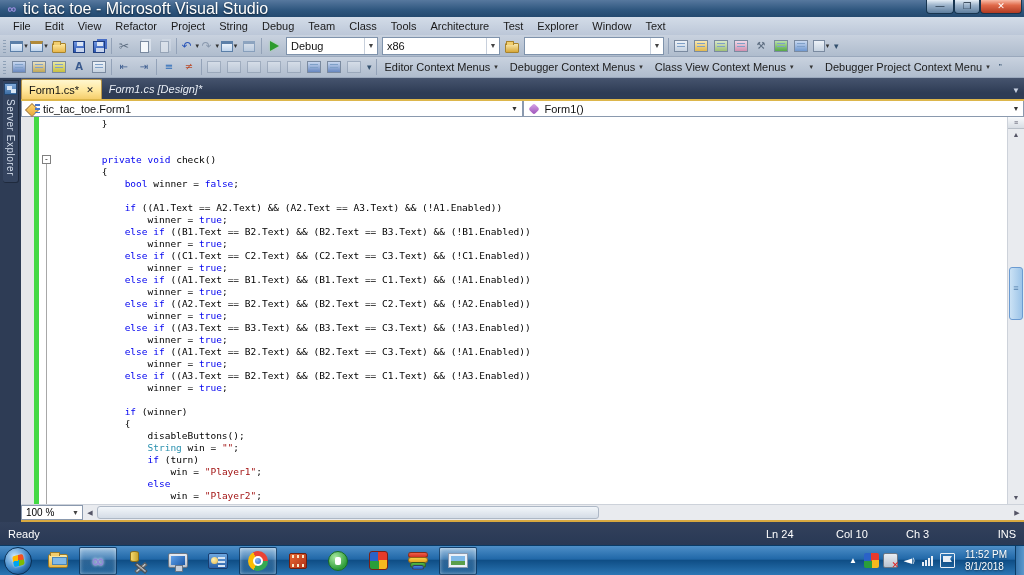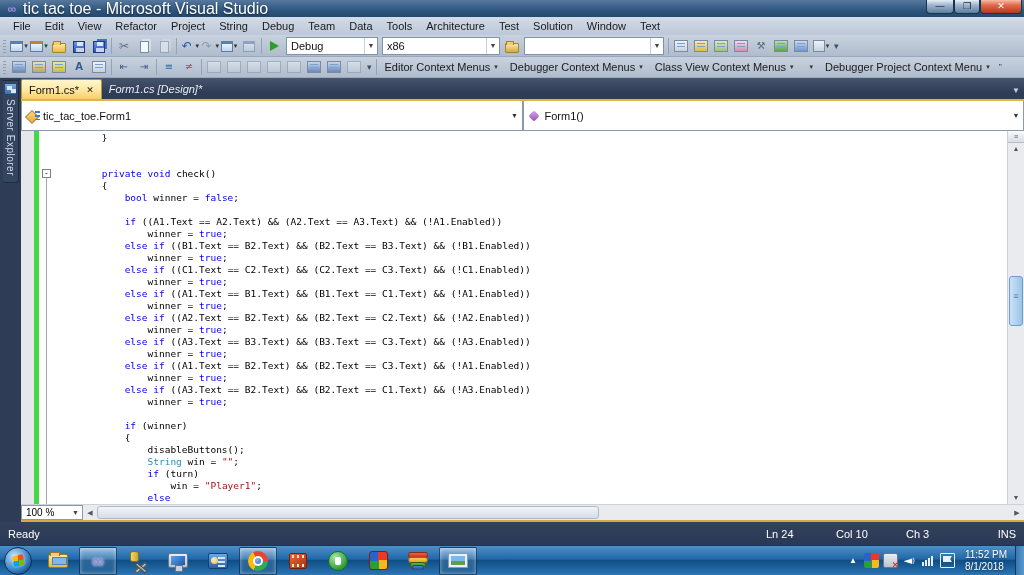--- a/index.html
+++ b/index.html
@@ -55,21 +55,21 @@
   .sidelabel { writing-mode:vertical-rl; font-size:10px; color:#D5DEEC; letter-spacing:.5px; }
 
   .maincol { flex:1; display:flex; flex-direction:column; min-width:0; border-bottom:2px solid #D8A940; }
   .tabstrip { height:21px; display:flex; align-items:flex-end; background:linear-gradient(#46546E,#2E3C55 70%); position:relative; }
   .tab { height:20px; display:flex; align-items:center; padding:0 7px; font-size:11px; cursor:default; }
   .tab.active { background:linear-gradient(#FFF6CF,#FFE79C 55%,#F5CE6C); color:#111; border:1px solid #B89548; border-bottom:none; border-radius:2px 2px 0 0; }
   .tab.active .closex { margin-left:7px; font-size:9px; color:#222; font-family:"DejaVu Sans",sans-serif; }
   .tab.inactive { color:#E8EDF5;font-style:italic; }
   .tabstrip .strip-dd { position:absolute; right:4px; bottom:4px; color:#C9D2E2; font-size:8px; }
 
-  .navbar { height:32px; display:flex; border-top:2px solid #DDB64B; background:#fff; }
+  .navbar { height:18px; display:flex; border-top:2px solid #DDB64B; background:#fff; }
   .navcombo { flex:1; display:flex; align-items:center; border:1px solid #8A99AE; border-top:none; background:#fff; font-size:11px; color:#111; }
   .navcombo .ncicon { width:14px; height:12px; margin:0 3px 0 4px; position:relative; }
   .classicon:before { content:""; position:absolute; left:1px; top:2px; width:8px; height:8px; background:linear-gradient(135deg,#FFD76E,#E8A73C); border:1px solid #A8762A; transform:rotate(45deg); }
   .classicon:after { content:""; position:absolute; right:0; top:1px; width:5px; height:9px; background:repeating-linear-gradient(#4A78C8 0 2px,transparent 2px 4px); }
   .methodicon:before { content:""; position:absolute; left:2px; top:2px; width:8px; height:8px; background:linear-gradient(135deg,#D8A8E8,#9B4FB8); border-radius:2px; transform:rotate(45deg); }
   .navcombo .ncval { flex:1; }
   .navcombo .ncarr { width:14px; text-align:center; font-size:7px; color:#333; align-self:center; }
 
   .editorrow { flex:1; display:flex; background:#fff; min-height:0; position:relative; }
   .indmargin { width:13px; background:#E6E7EA; }
@@ -173,25 +173,25 @@
 
   <div class="menubar" id="menubar">
       <div class="mitem">File</div>
       <div class="mitem">Edit</div>
       <div class="mitem">View</div>
       <div class="mitem">Refactor</div>
       <div class="mitem">Project</div>
       <div class="mitem">String</div>
       <div class="mitem">Debug</div>
       <div class="mitem">Team</div>
-      <div class="mitem">Data</div>
+      <div class="mitem">Class</div>
       <div class="mitem">Tools</div>
       <div class="mitem">Architecture</div>
       <div class="mitem">Test</div>
-      <div class="mitem">Solution</div>
+      <div class="mitem">Explorer</div>
       <div class="mitem">Window</div>
       <div class="mitem">Text</div>
     </div>
 
   <div class="tbrow tb1">
     <div class="grip"></div>
     <div class="tbtn">
         <span class="winicon"></span>
         <span class="ddarr">▾</span>
       </div>

